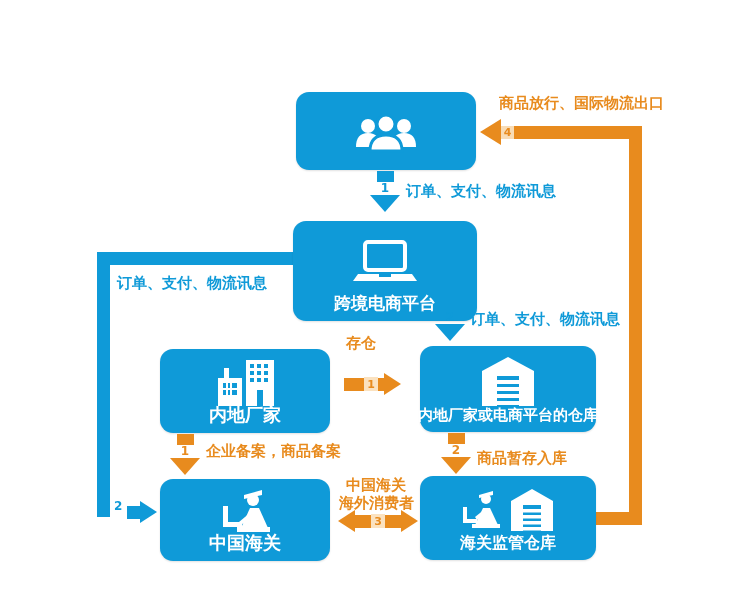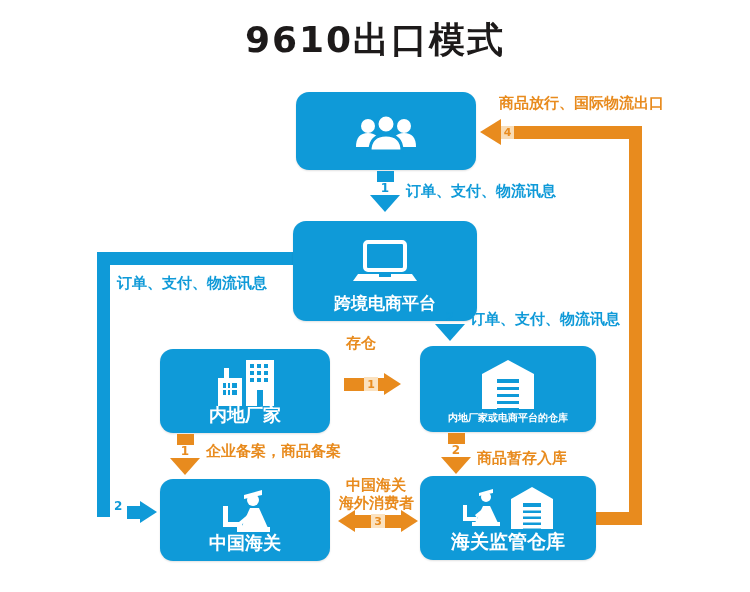--- a/index.html
+++ b/index.html
@@ -51,21 +51,20 @@
     border-top:13px solid transparent;border-bottom:13px solid transparent;border-right:21px solid var(--orange);}
   .pathnum{position:absolute;font-size:12px;font-weight:bold;} .pathnum.blue{color:var(--blue);}
   .numbadge{position:absolute;width:13px;height:13px;background:#f8dcb6;color:var(--orange);
     font-size:11px;font-weight:bold;display:flex;align-items:center;justify-content:center;}
 </style>
 </head>
 <body>
 
 <div class="canvas">
 
-  <div class="title">9610出口模式</div>
 
   <div class="seg blue" style="left:97px;top:252px;width:196px;height:13px;"></div>
   <div class="seg blue" style="left:97px;top:252px;width:13px;height:265px;"></div>
   <div class="pathnum blue" style="left:114px;top:499px;">2</div>
   <div class="harrow bluearrow" style="left:127px;top:501px;">
     <div class="body" style="width:13px;"></div>
     <div class="headR" style="border-left-color:var(--blue);"></div>
   </div>
   <div class="elabel blue" style="left:117px;top:274px;">订单、支付、物流讯息</div>
 
@@ -153,21 +152,21 @@
     <div class="icon">
       <svg width="56" height="50" viewBox="0 0 56 50">
         <path d="M2 50 V15 L28 1 L54 15 V50 Z" fill="#fff"></path>
         <rect x="17" y="20" width="22" height="30" fill="#0f9ad8"></rect>
         <rect x="17" y="24" width="22" height="4" fill="#fff"></rect>
         <rect x="17" y="31" width="22" height="4" fill="#fff"></rect>
         <rect x="17" y="38" width="22" height="4" fill="#fff"></rect>
         <rect x="17" y="45" width="22" height="4" fill="#fff"></rect>
       </svg>
     </div>
-    <div class="lbl" style="font-size:10px;">内地厂家或电商平台的仓库</div>
+    <div class="lbl" style="font-size:15px;">内地厂家或电商平台的仓库</div>
   </div>
 
   <div class="varrow orange" style="left:169px;top:434px;">
     <div class="dash"></div>
     <div class="num">1</div>
     <div class="head"></div>
   </div>
   <div class="elabel orange" style="left:206px;top:444px;">企业备案，商品备案</div>
 
   <div class="varrow orange" style="left:440px;top:433px;">
@@ -213,16 +212,16 @@
         <path d="M24 22 l-10 8 2 3 10 -8 z" fill="#fff"></path>
         <rect x="11" y="37" width="28" height="4" fill="#fff"></rect>
         <path d="M50 44 V14 L71 2 L92 14 V44 Z" fill="#fff"></path>
         <rect x="62" y="18" width="18" height="26" fill="#0f9ad8"></rect>
         <rect x="62" y="22" width="18" height="3.5" fill="#fff"></rect>
         <rect x="62" y="28" width="18" height="3.5" fill="#fff"></rect>
         <rect x="62" y="34" width="18" height="3.5" fill="#fff"></rect>
         <rect x="62" y="40" width="18" height="3.5" fill="#fff"></rect>
       </svg>
     </div>
-    <div class="lbl" style="font-size:19px;">海关监管仓库</div>
+    <div class="lbl" style="font-size:16px;">海关监管仓库</div>
   </div>
 
 </div>
 
 </body></html>

